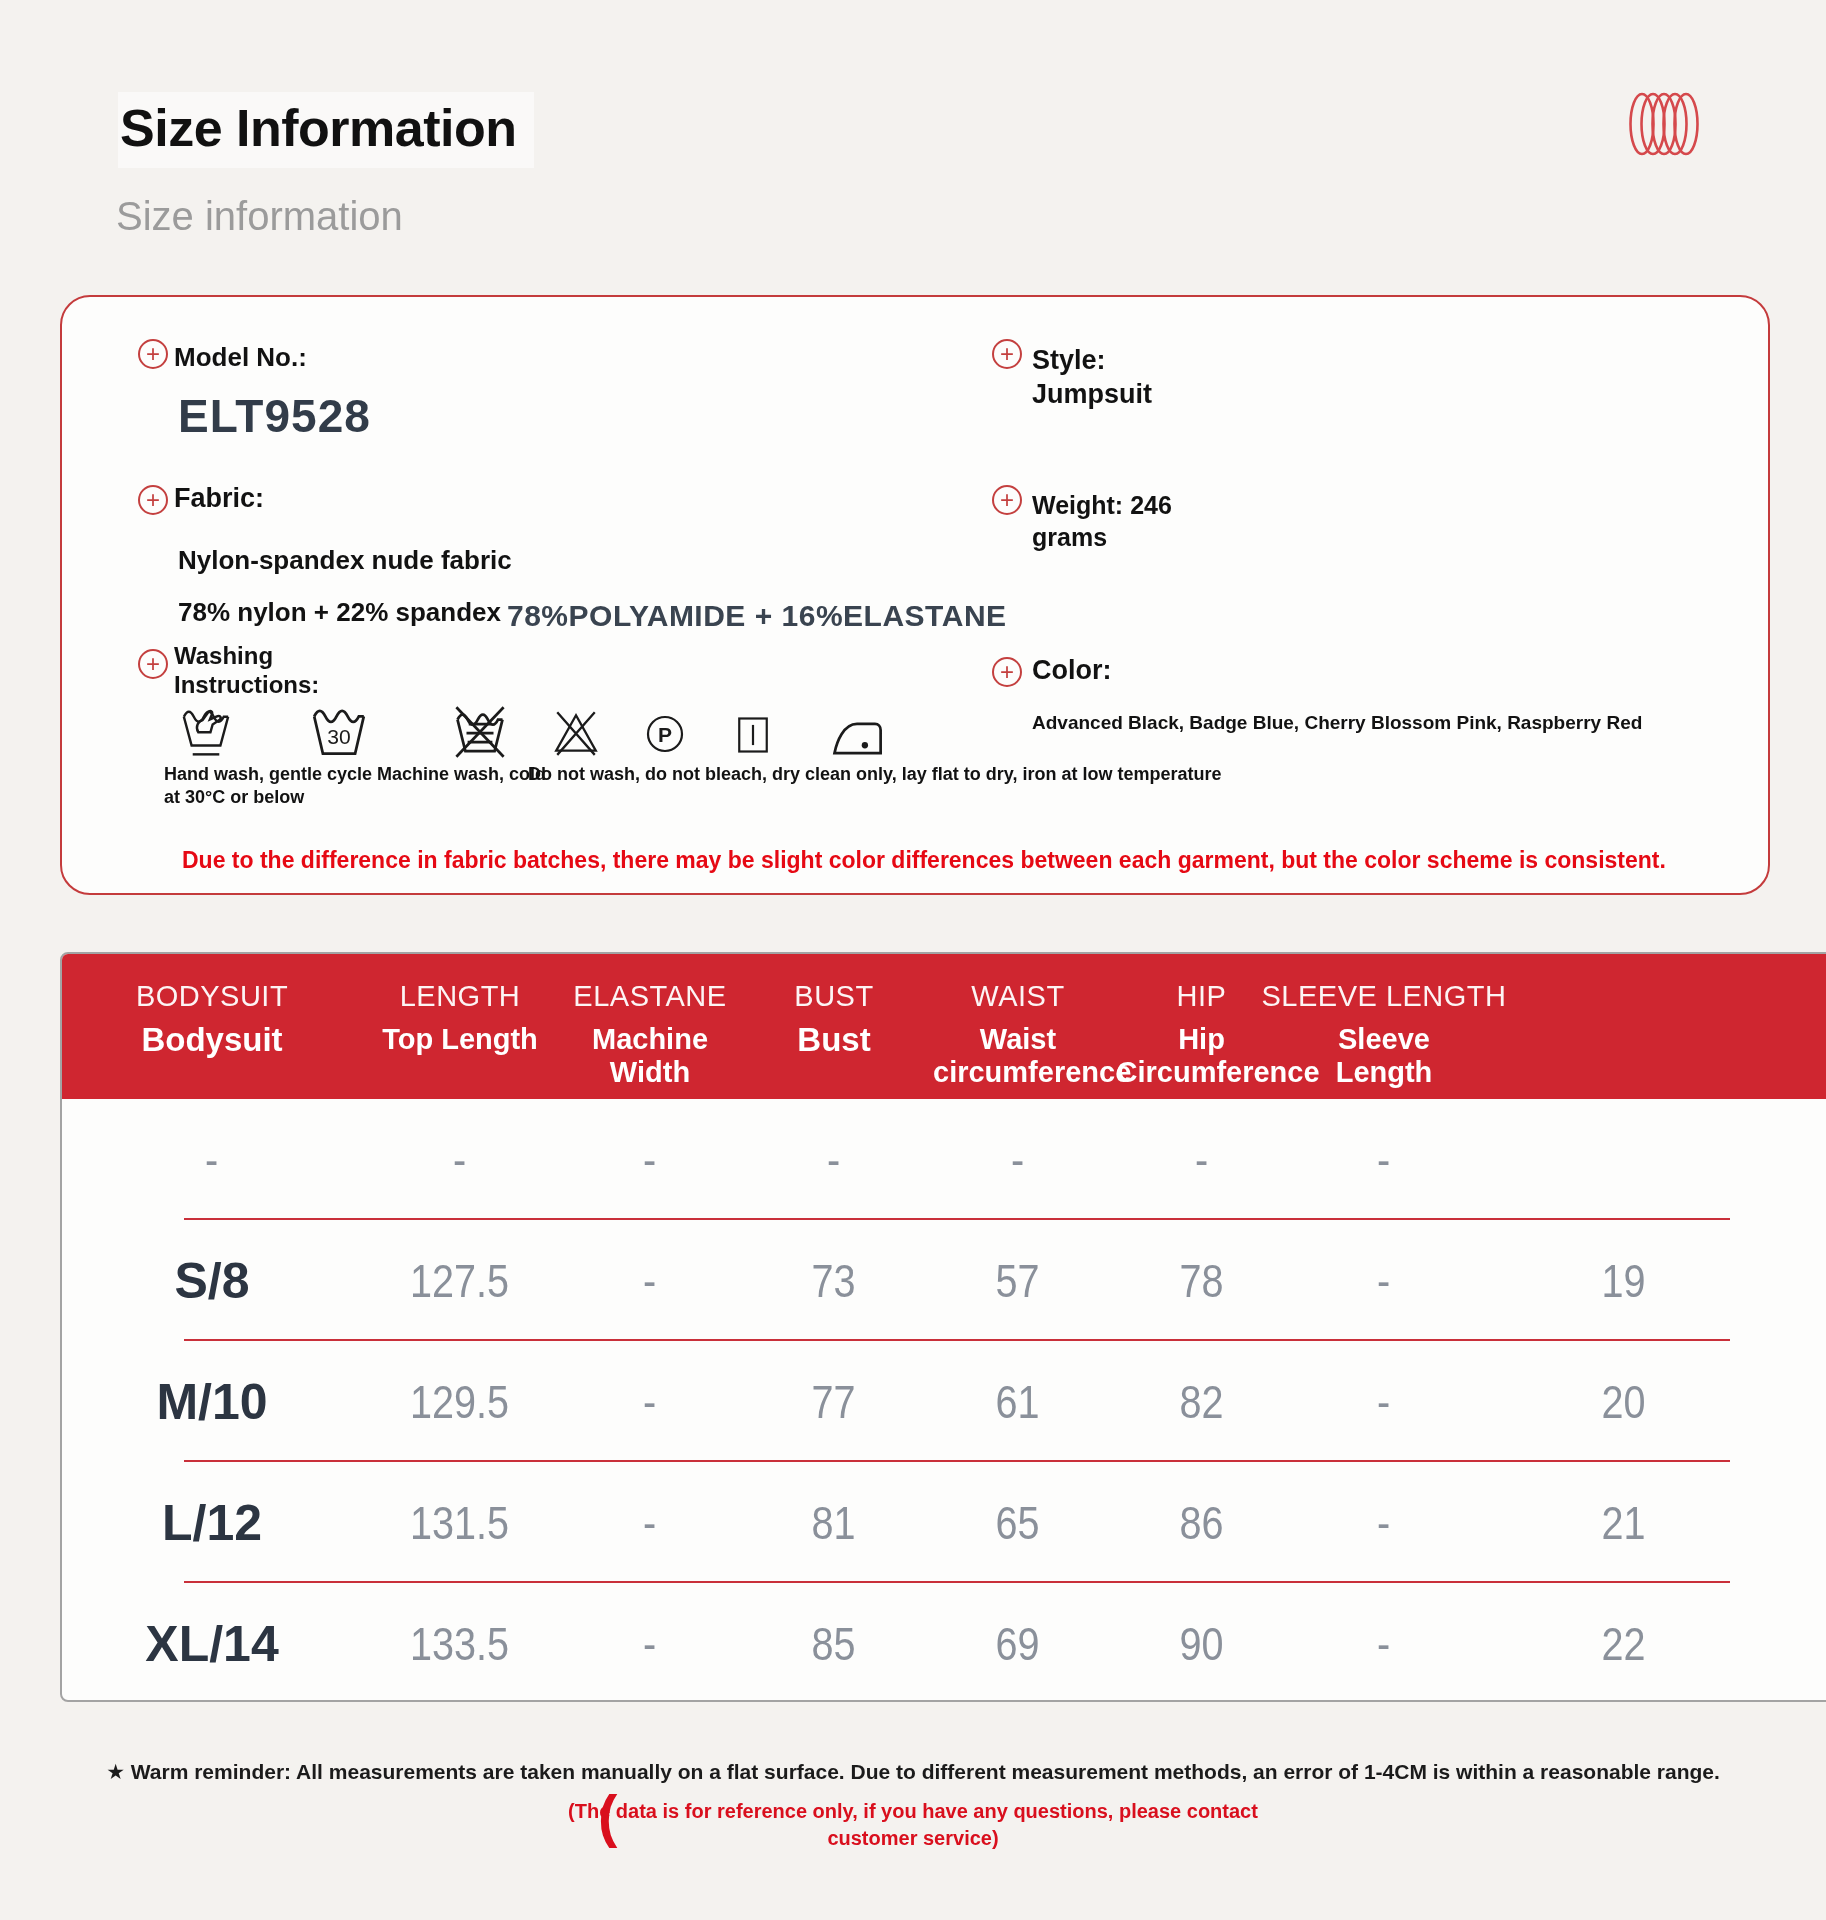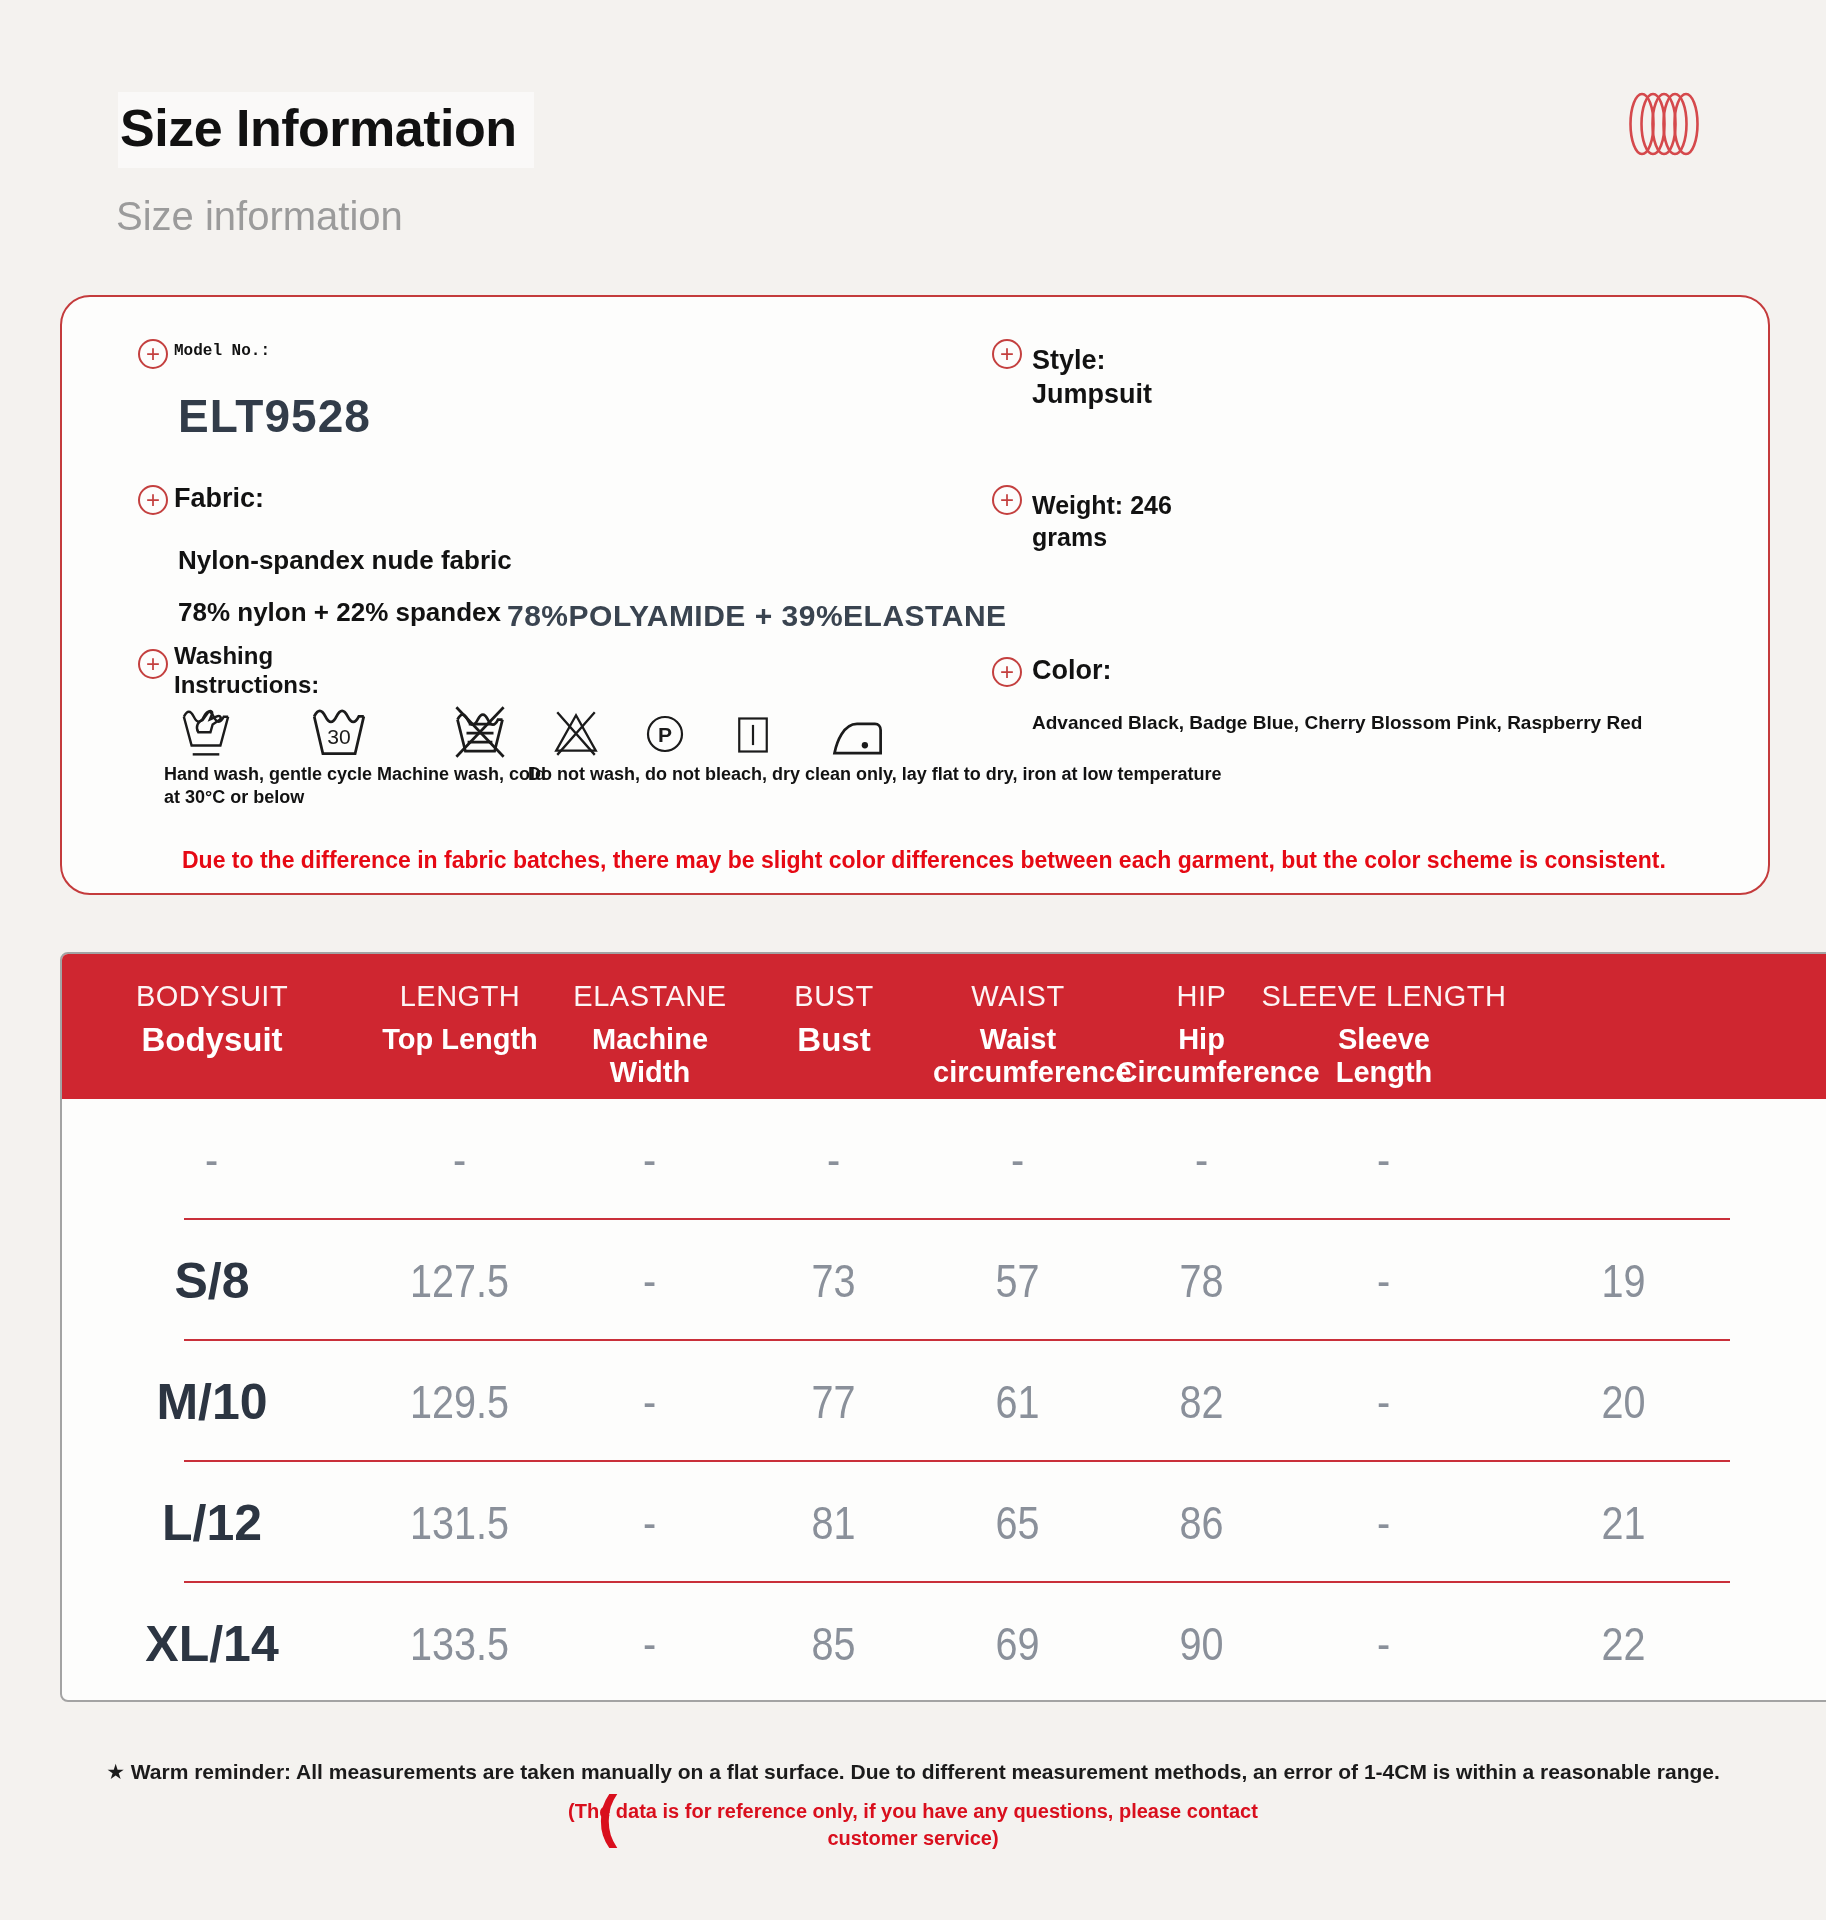--- a/index.html
+++ b/index.html
@@ -73,28 +73,28 @@
       <ellipse cx="36" cy="38" rx="11.5" ry="30"></ellipse>
       <ellipse cx="47" cy="38" rx="11.5" ry="30"></ellipse>
       <ellipse cx="58" cy="38" rx="11.5" ry="30"></ellipse>
     </g>
   </svg>
 </div>
 
 <div class="abs info-card">
 
   <span class="plus" style="left:76px; top:42px;"></span>
-  <div class="abs sec-label" style="left:112px; top:45px; font-size:16px;font-family:Liberation Mono, monospace;">Model No.:</div>
+  <div class="abs sec-label" style="left:112px; top:45px; font-size:26px;">Model No.:</div>
   <div class="abs model-value">ELT9528</div>
 
   <span class="plus" style="left:76px; top:188px;"></span>
   <div class="abs sec-label rc-label" style="left:112px; top:186px;">Fabric:</div>
   <div class="abs fab-line" style="left:116px; top:248px;">Nylon-spandex nude fabric</div>
   <div class="abs fab-line" style="left:116px; top:300px;">78% nylon + 22% spandex</div>
-  <div class="abs fab-en">78%POLYAMIDE + 39%ELASTANE</div>
+  <div class="abs fab-en">78%POLYAMIDE + 16%ELASTANE</div>
 
   <span class="plus" style="left:76px; top:352px;"></span>
   <div class="abs sec-label" style="left:112px; top:344px; font-size:24px; width:200px; line-height:29px;">Washing Instructions:</div>
 
   <div class="icon-row">
     <svg class="wicon" width="58" height="62" viewBox="0 0 48 56" style="margin-right:72px;">
       <g stroke="#1b1b1b" stroke-width="2.2" fill="none">
         <path d="M4 16 C7 10 10 10 13 16 C16 22 19 22 22 16 C25 10 28 10 31 16 C34 22 37 22 40 16 L44 16"></path>
         <path d="M4 16 L11 42 L37 42 L44 16"></path>
         <path d="M17 30 c-3 -5 0 -10 4 -11 l5 -7 c1.5 -2 4 -1 3.5 1.5 l-2 5 l7 -3 c2.5 -1 4 2 1.5 3.5 l-6 4 l-2 7 z"></path>

